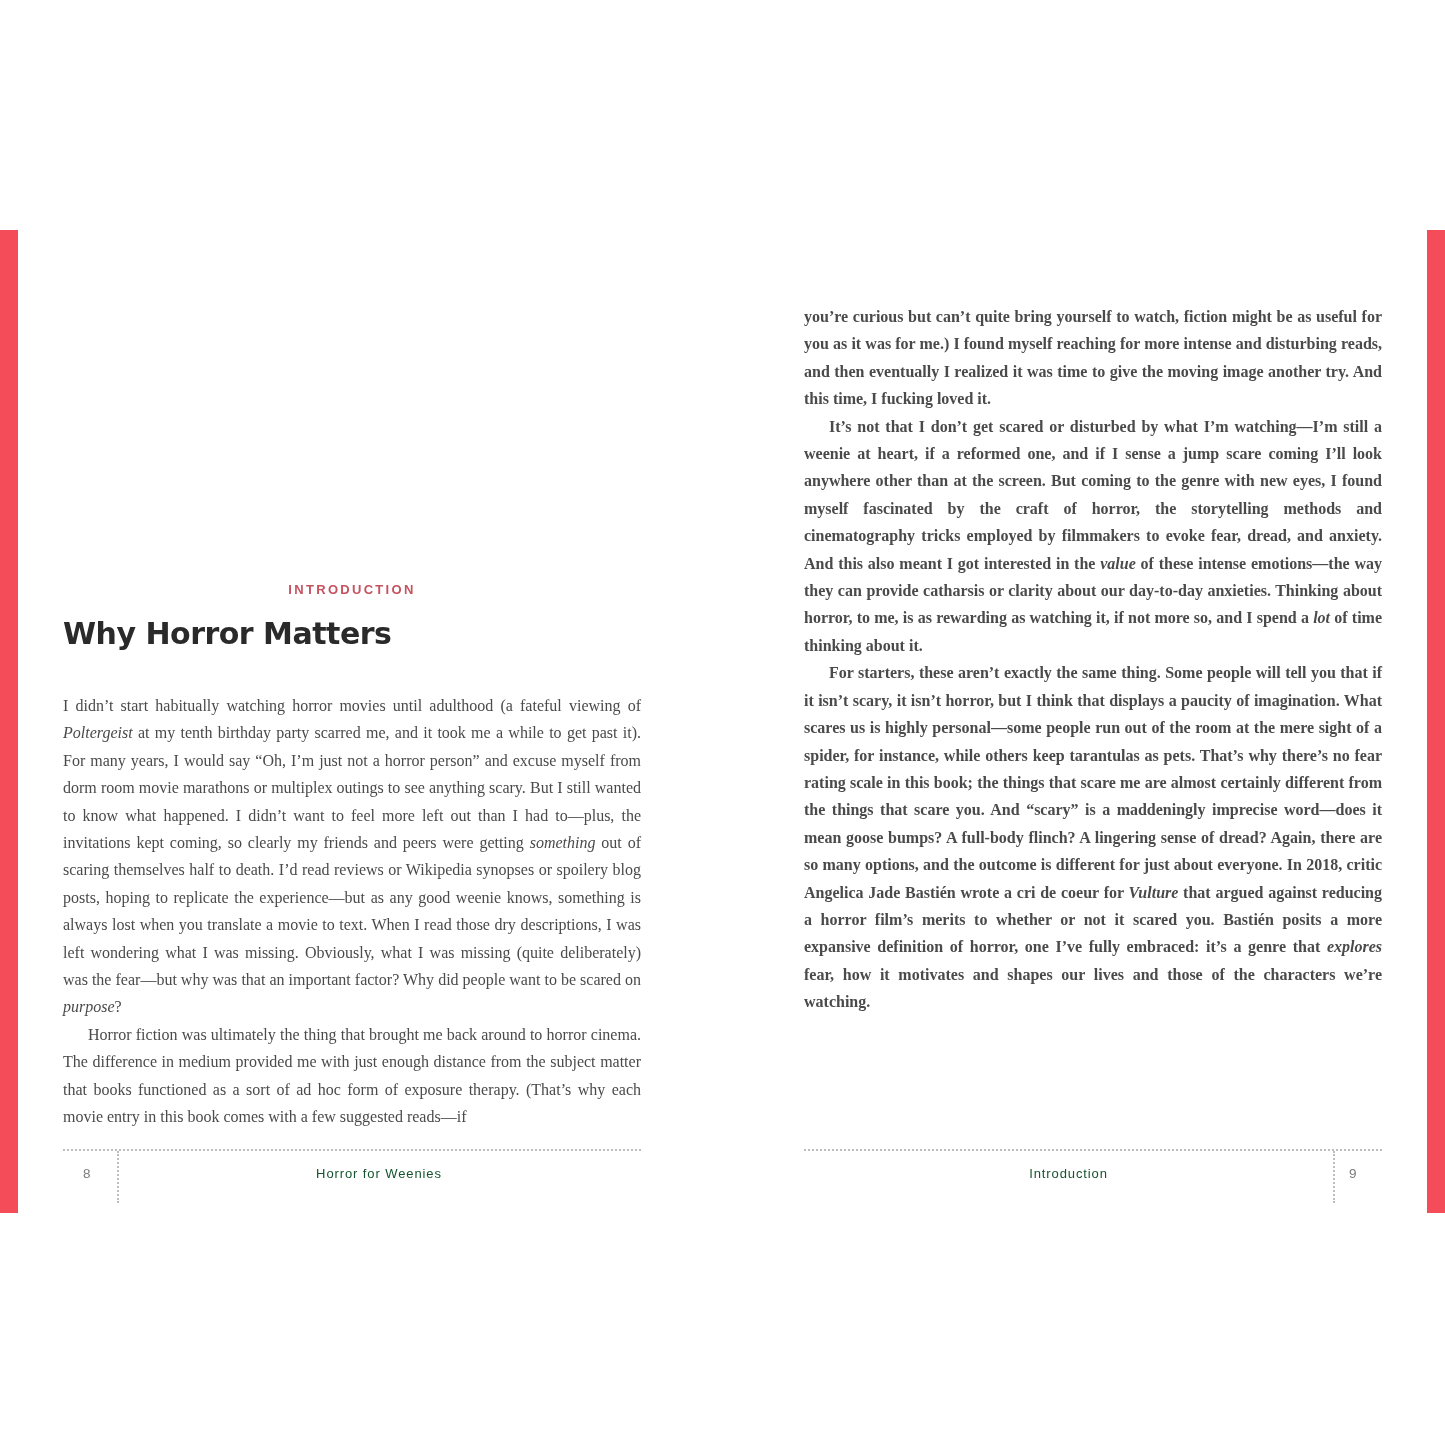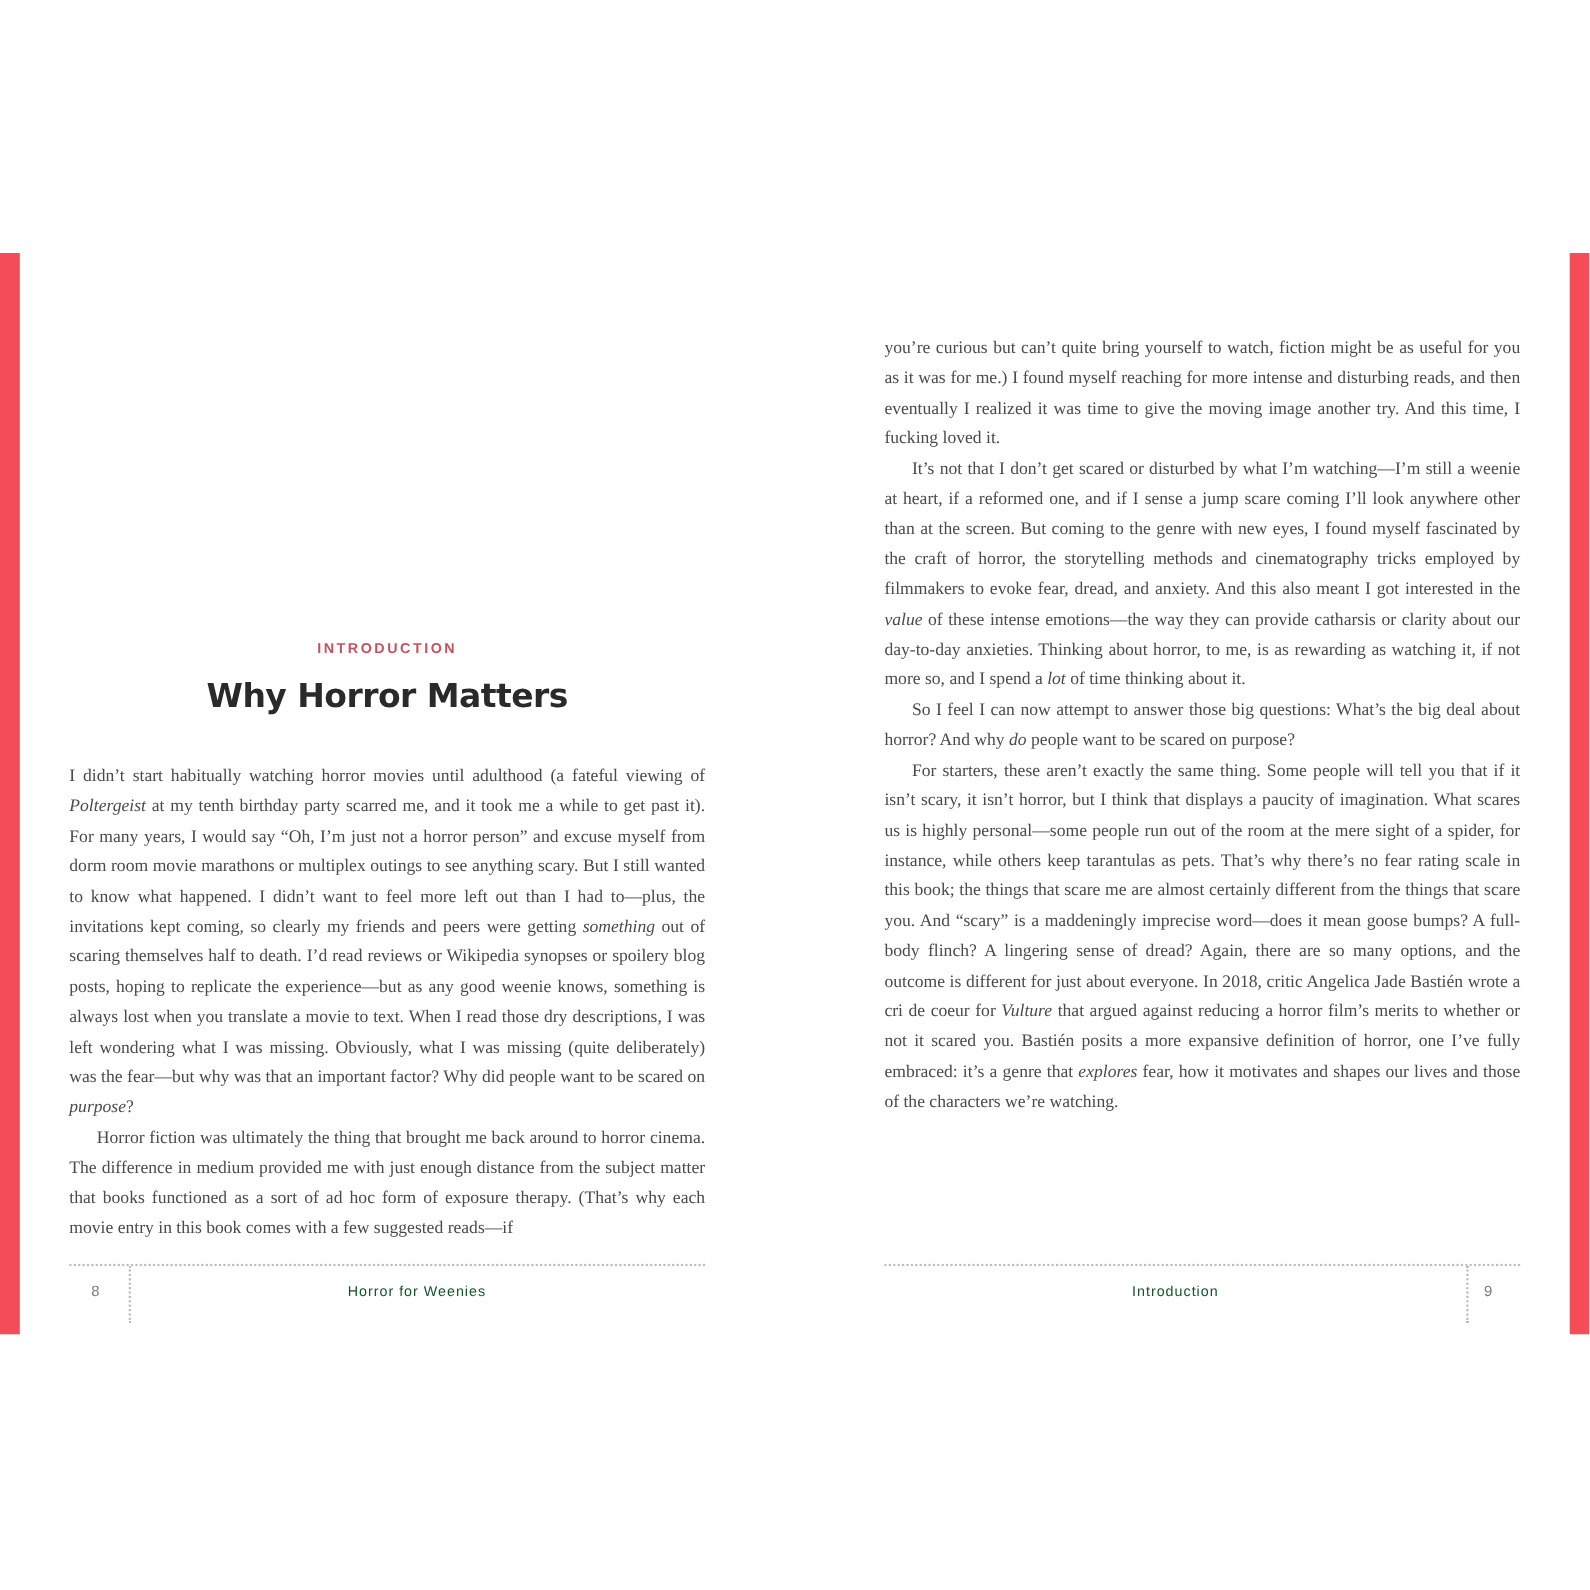--- a/index.html
+++ b/index.html
@@ -37,38 +37,38 @@
     font-size: 13px;
     font-weight: 700;
     letter-spacing: 2.3px;
     color: #c4525f;
   }
   .chapter-title {
     position: absolute;
     top: 616px;
     left: 0; right: 0;
     margin: 0;
-    text-align: center;
+    text-align: left;
     font-family: "DejaVu Sans", "Liberation Sans", sans-serif;
     font-size: 30px;
     font-weight: 800;
     letter-spacing: -0.5px;
     color: #2a2a2a;
   }
 
   .body-block {
     position: absolute;
     left: 0;
     width: 578px;
     color: #4a4a4a;
     font-size: 16px;
     line-height: 27.4px;
   }
   .body-block.left-start  { top: 692px; font-family: Liberation Serif, serif; }
-  .body-block.right-start { top: 303px; }
+  .body-block.right-start { top: 303px; font-weight: bold; }
 
   .body-para {
     margin: 0;
     text-align: justify;
     text-justify: inter-word;
   }
   .body-para.indent { text-indent: 25px; }
   .body-para em { font-style: italic; }
 
   .page-footer {
@@ -132,21 +132,20 @@
       <div class="footer-vline at-left"></div>
       <span class="footer-pagenum pn-left">8</span>
       <span class="footer-label fl-left">Horror for Weenies</span>
     </div>
   </div>
 
   <div class="page-col right">
     <div class="body-block right-start" id="right-paragraphs">
         <p class="body-para"><span>you’re curious but can’t quite bring yourself to watch, fiction might be as useful for you as it was for me.) I found myself reaching for more intense and disturbing reads, and then eventually I realized it was time to give the moving image another try. And this time, I fucking loved it.</span></p>
         <p class="body-para indent"><span>It’s not that I don’t get scared or disturbed by what I’m watching—I’m still a weenie at heart, if a reformed one, and if I sense a jump scare coming I’ll look anywhere other than at the screen. But coming to the genre with new eyes, I found myself fascinated by the craft of horror, the storytelling methods and cinematography tricks employed by filmmakers to evoke fear, dread, and anxiety. And this also meant I got interested in the </span><em>value</em><span> of these intense emotions—the way they can provide catharsis or clarity about our day-to-day anxieties. Thinking about horror, to me, is as rewarding as watching it, if not more so, and I spend a </span><em>lot</em><span> of time thinking about it.</span></p>
-        <p class="body-para indent"><span>So I feel I can now attempt to answer those big questions: What’s the big deal about horror? And why </span><em>do</em><span> people want to be scared on purpose?</span></p>
         <p class="body-para indent"><span>For starters, these aren’t exactly the same thing. Some people will tell you that if it isn’t scary, it isn’t horror, but I think that displays a paucity of imagination. What scares us is highly personal—some people run out of the room at the mere sight of a spider, for instance, while others keep tarantulas as pets. That’s why there’s no fear rating scale in this book; the things that scare me are almost certainly different from the things that scare you. And “scary” is a maddeningly imprecise word—does it mean goose bumps? A full-body flinch? A lingering sense of dread? Again, there are so many options, and the outcome is different for just about everyone. In 2018, critic Angelica Jade Bastién wrote a cri de coeur for </span><em>Vulture</em><span> that argued against reducing a horror film’s merits to whether or not it scared you. Bastién posits a more expansive definition of horror, one I’ve fully embraced: it’s a genre that </span><em>explores</em><span> fear, how it motivates and shapes our lives and those of the characters we’re watching.</span></p>
       </div>
     <div class="page-footer">
       <div class="footer-hline"></div>
       <div class="footer-vline at-right"></div>
       <span class="footer-label fl-right">Introduction</span>
       <span class="footer-pagenum pn-right">9</span>
     </div>
   </div>
 

